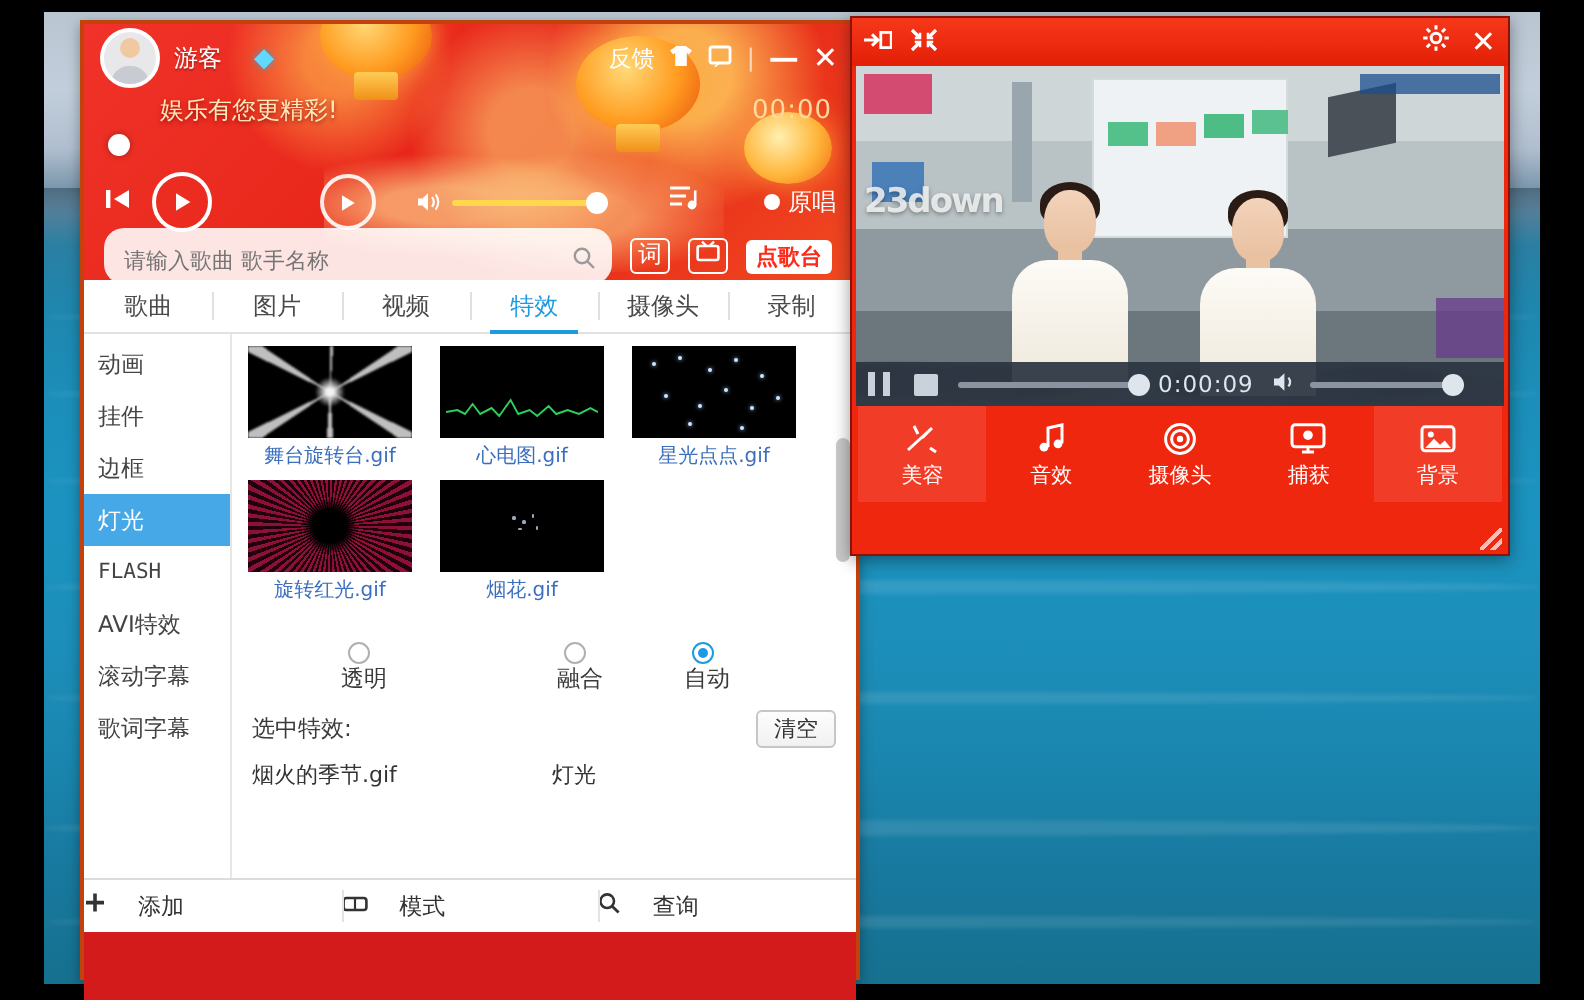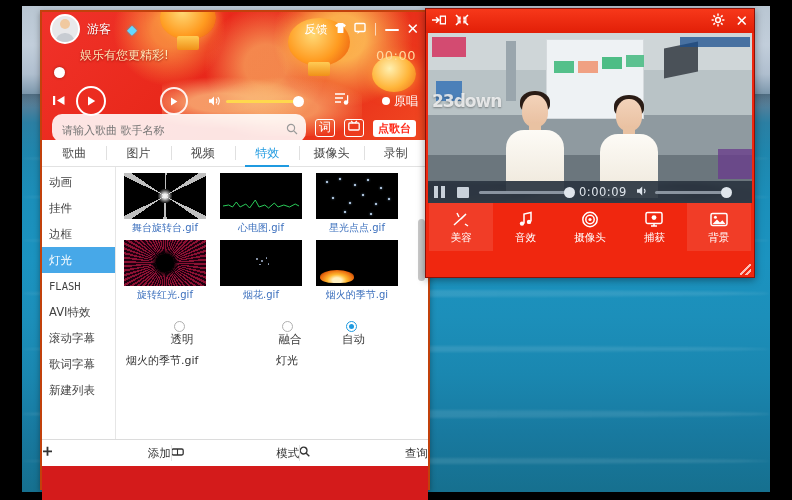--- a/index.html
+++ b/index.html
@@ -343,22 +343,22 @@
   }
   #sel-values { display: flex; margin-top: 6px; font-size: 11px; color: #333; }
   #sel-values .v1 { width: 150px; }
   #sel-values .v2 { }
 
   #kara-footer {
     height: 26px; border-top: 1px solid #dcdcdc;
     display: flex; align-items: stretch; background: #fff;
   }
   .foot-btn {
-    flex: 1 1 0; display: flex; align-items: center; justify-content: space-between;
-    font-size: 11.5px; color: #333; position: relative; gap: 4px;
+    flex: 1 1 0; display: flex; align-items: center; justify-content: flex-start;
+    font-size: 11.5px; color: #333; position: relative; gap: 16px;
   }
   .foot-btn + .foot-btn::before {
     content: ""; position: absolute; left: 0; top: 5px; bottom: 5px; width: 1px; background: #e3e3e3;
   }
   #kara-red-strip {
     height: 49px; background: #d41b1b; position: relative;
   }
 
   
   #vidwin {
@@ -609,21 +609,20 @@
     <div id="kara-body">
       <div id="kara-side">
         <div class="side-item">动画</div>
         <div class="side-item">挂件</div>
         <div class="side-item">边框</div>
         <div class="side-item active">灯光</div>
         <div class="side-item mono">FLASH</div>
         <div class="side-item">AVI特效</div>
         <div class="side-item">滚动字幕</div>
         <div class="side-item">歌词字幕</div>
-        <div class="side-item">新建列表</div>
       </div>
 
       <div id="kara-main">
         <div id="thumb-area">
 
           <div class="thumb-row">
             <div class="thumb">
               <div class="img">
                   <div class="art-star"></div>
                 </div>
@@ -672,26 +671,20 @@
                 <div class="art-spark">
                   <i style="left:44%;top:40%"></i>
                     <i style="left:50%;top:44%"></i>
                     <i style="left:56%;top:38%"></i>
                   <i style="left:48%;top:52%"></i>
                     <i style="left:58%;top:50%"></i>
                 </div>
               </div>
               <div class="cap">烟花.gif</div>
             </div>
-            <div class="thumb">
-              <div class="img">
-                  <div class="art-fire"></div>
-                </div>
-              <div class="cap">烟火的季节.gi</div>
-            </div>
           </div>
 
           <div id="thumb-scroll"></div>
         </div>
 
         <div id="options-area">
           <div id="radio-row">
             <span class="radio-opt" style="width:112px">
               <span class="rb"></span>
               <span>透明</span>
@@ -699,20 +692,24 @@
             <span class="radio-opt" style="width:104px">
               <span class="rb"></span>
               <span>融合</span>
             </span>
             <span class="radio-opt sel">
               <span class="rb"></span>
               <span>自动</span>
             </span>
           </div>
 
+          <div id="sel-label-row">
+            <span id="sel-label">选中特效:</span>
+            <span id="clear-btn">清空</span>
+          </div>
 
           <div id="sel-values">
             <span class="v1">烟火的季节.gif</span>
             <span class="v2">灯光</span>
           </div>
         </div>
       </div>
     </div>
 
     <div id="kara-footer">

